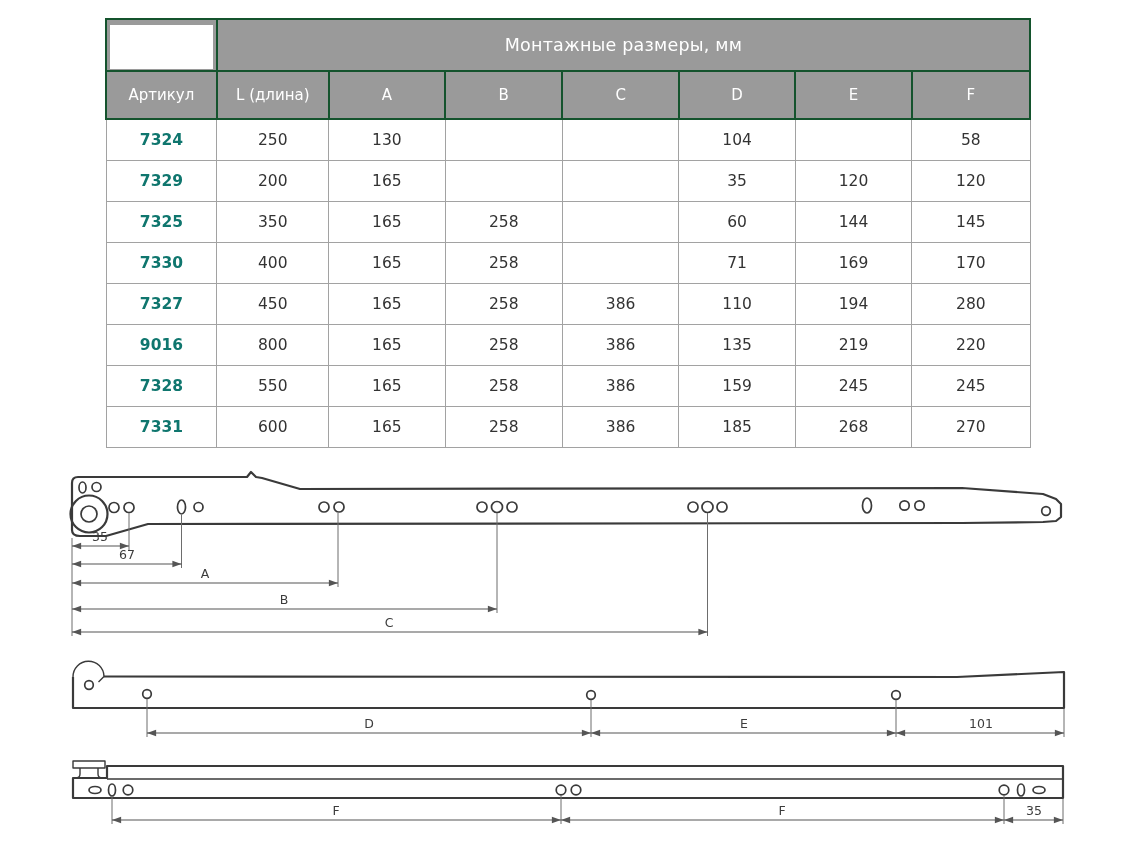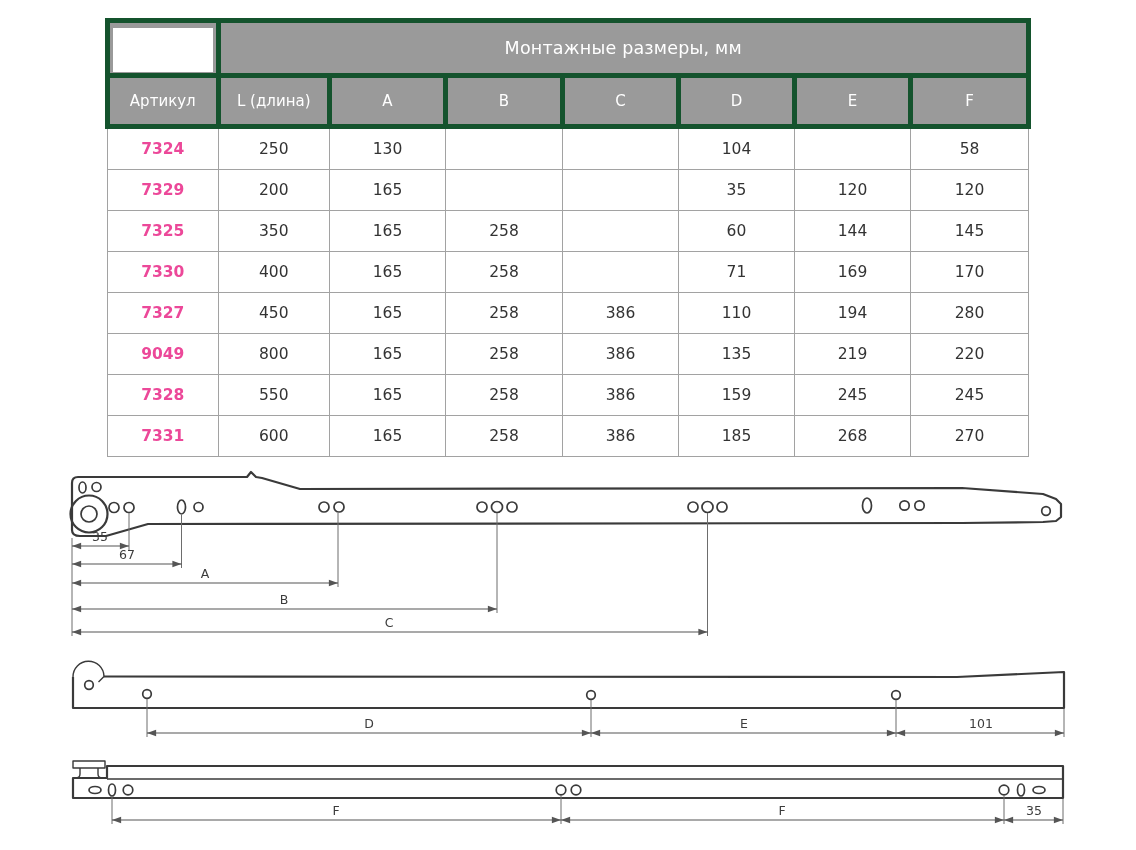--- a/index.html
+++ b/index.html
@@ -3,27 +3,27 @@
 <meta charset="utf-8">
 <style>
   html,body{margin:0;padding:0;background:#fff;}
   .stage{position:relative;width:1136px;height:850px;background:#ffffff;overflow:hidden;
          font-family:"DejaVu Sans","Liberation Sans",sans-serif;}
   
   table.spec{position:absolute;left:105px;top:18px;width:926px;border-collapse:collapse;
              table-layout:fixed;}
   table.spec th,table.spec td{border:1px solid #a2a2a2;text-align:center;vertical-align:middle;
              padding:0;overflow:hidden;}
-  table.spec thead th{background:#9a9a9a;color:#ffffff;font-weight:400;border:5px solid #14532d;}
+  table.spec thead th{background:#9a9a9a;color:#ffffff;font-weight:400;border:2px solid #14532d;}
   th.title-cell{height:50px;font-size:17.5px;letter-spacing:.2px;}
   th.corner-cell{height:50px;background:#9a9a9a;}
   .corner-box{margin:5px 3px 1px 3px;height:44px;background:#ffffff;}
   tr.colhead th{height:46px;font-size:15px;margin-left:28px;}
   table.spec tbody td{height:40px;font-size:15.5px;color:#333333;background:#ffffff;}
-  table.spec tbody td.art{font-weight:700;color:#ec4899;}
+  table.spec tbody td.art{font-weight:700;color:#0f766e;}
   
   svg.draw{position:absolute;left:0;top:460px;}
   .outline{fill:none;stroke:#3a3a3a;stroke-width:2.2;stroke-linejoin:round;}
   .outline-thin{fill:none;stroke:#3a3a3a;stroke-width:1.4;stroke-linejoin:round;}
   .hole{fill:none;stroke:#3a3a3a;stroke-width:1.7;}
   .ext{stroke:#6d6d6d;stroke-width:1;}
   .dim{stroke:#555555;stroke-width:1.1;}
   .dimtxt{font-size:12.5px;fill:#3c3c3c;text-anchor:middle;
           font-family:"DejaVu Sans","Liberation Sans",sans-serif;}
 </style>
@@ -106,21 +106,21 @@
           <td class="art">7327</td>
           <td>450</td>
           <td>165</td>
           <td>258</td>
           <td>386</td>
           <td>110</td>
           <td>194</td>
           <td>280</td>
         </tr>
         <tr>
-          <td class="art">9049</td>
+          <td class="art">9016</td>
           <td>800</td>
           <td>165</td>
           <td>258</td>
           <td>386</td>
           <td>135</td>
           <td>219</td>
           <td>220</td>
         </tr>
         <tr>
           <td class="art">7328</td>

